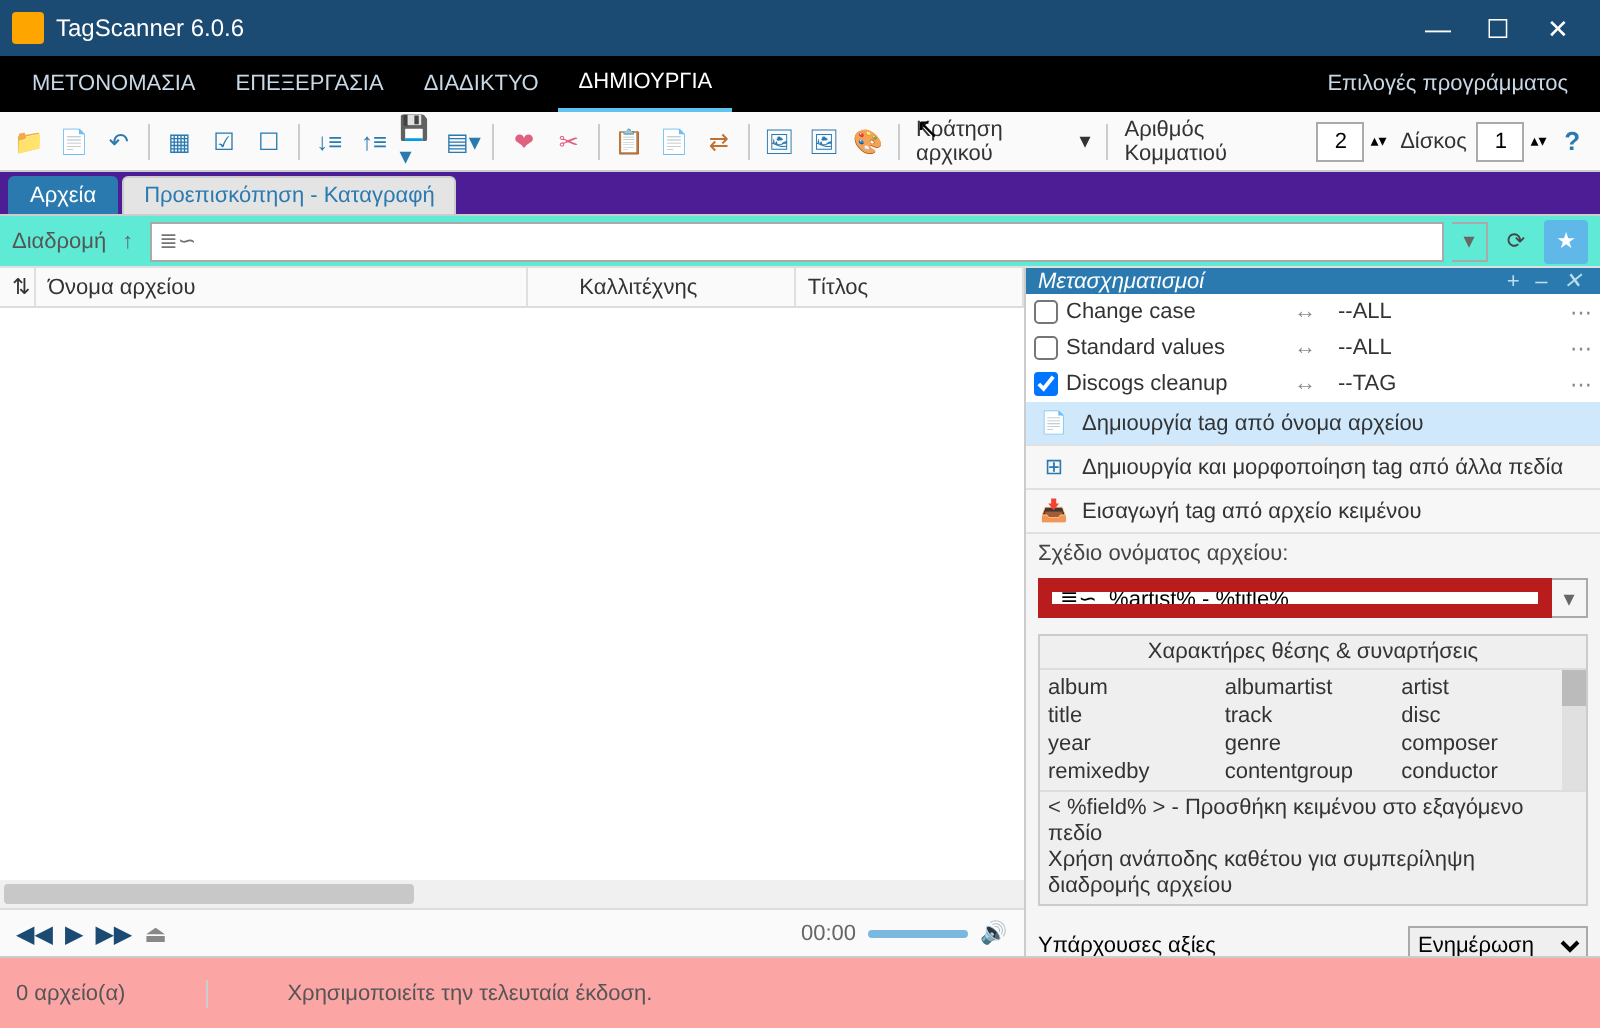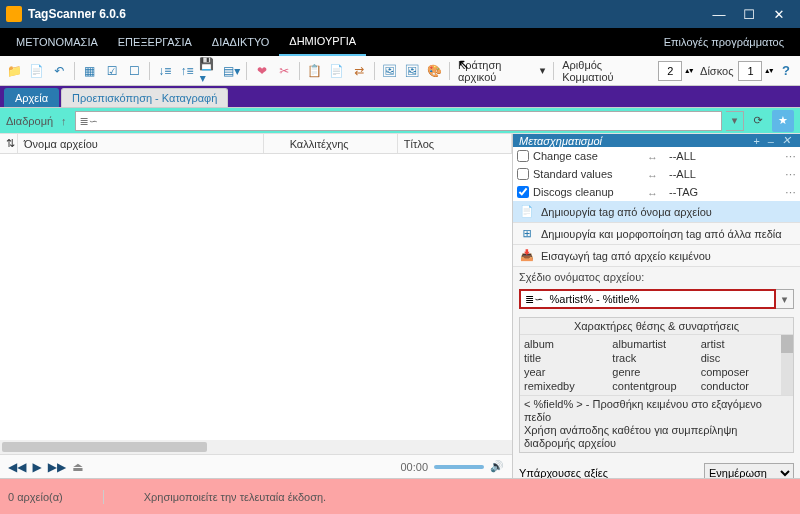--- a/index.html
+++ b/index.html
@@ -1,19 +1,19 @@
 <!DOCTYPE html>
 <html><head>
 <meta charset="utf-8">
 <style>
 * { box-sizing: border-box; margin: 0; padding: 0; font-family: "Segoe UI", Tahoma, sans-serif; font-size: 11px; }
 body { width: 800px; height: 514px; background: #f0f0f0; display: flex; flex-direction: column; overflow: hidden; }
 .titlebar { height: 28px; background: #1b4b73; color: #fff; display: flex; align-items: center; padding: 0 6px; }
 .titlebar .icon { width: 16px; height: 16px; background: #ffa500; margin-right: 6px; border-radius: 2px; }
-.titlebar .title { flex: 1; font-size: 12px; font-weight: bold; }
+.titlebar .title { flex: 1; font-size: 12px; }
 .titlebar .winbtn { width: 30px; height: 20px; display: flex; align-items: center; justify-content: center; color: #fff; cursor: pointer; font-size: 13px; }
 .menubar { height: 28px; background: #000000; display: flex; align-items: center; padding: 0 6px; }
 .menubar .menuitem { color: #c8d8e6; padding: 0 10px; height: 100%; display: flex; align-items: center; cursor: pointer; font-size: 11px; }
 .menubar .menuitem.active { border-bottom: 2px solid #5fc5f0; color: #fff; }
 .menubar .spacer { flex: 1; }
 .toolbar { height: 30px; background: #fafafa; border-bottom: 1px solid #ccc; display: flex; align-items: center; padding: 0 4px; gap: 1px; }
 .tbtn { width: 22px; height: 22px; display: flex; align-items: center; justify-content: center; cursor: pointer; border: 1px solid transparent; border-radius: 2px; font-size: 12px; }
 .tsep { width: 1px; height: 18px; background: #ccc; margin: 0 3px; }
 .tdrop { display: flex; align-items: center; height: 22px; padding: 0 4px; cursor: pointer; font-size: 11px; color: #333; }
 .tinput { width: 24px; height: 20px; border: 1px solid #aaa; text-align: center; font-size: 11px; }
@@ -50,21 +50,21 @@
 .trow .tlbl { width: 110px; }
 .trow .arrow { width: 18px; color: #888; }
 .trow .tval { flex: 1; color: #333; }
 .trow .tmore { color: #888; cursor: pointer; }
 .actions { }
 .arow { height: 22px; display: flex; align-items: center; padding: 0 6px; gap: 6px; border-bottom: 1px solid #e0e0e0; cursor: pointer; font-size: 11px; color: #333; background: #f7f7f7; }
 .arow.sel { background: #cfe8fb; }
 .aicon { width: 16px; display: flex; justify-content: center; color: #2a7ab0; }
 .seclbl { padding: 4px 6px; color: #444; font-size: 11px; }
 .scheme { display: flex; padding: 2px 6px; }
-.scheme input { flex: 1; height: 20px; border: 2px solid #b91c1c; padding: 0 4px; font-size: 11px; }
+.scheme input { flex: 1; height: 20px; border: 7px solid #b91c1c; padding: 0 4px; font-size: 11px; }
 .scheme .sdrop { width: 18px; height: 20px; border: 1px solid #aaa; border-left: none; display: flex; align-items: center; justify-content: center; cursor: pointer; color: #666; }
 .vars { margin: 6px; border: 1px solid #ccc; background: #efefef; }
 .vars .vhead { text-align: center; padding: 2px; font-weight: normal; font-size: 11px; color: #333; border-bottom: 1px solid #ddd; }
 .vars .vbody { display: flex; padding: 2px 4px; height: 60px; overflow: hidden; position: relative; }
 .vars .vcol { flex: 1; font-size: 11px; color: #333; line-height: 14px; }
 .vars .vscroll { width: 12px; background: #e0e0e0; position: absolute; right: 0; top: 0; bottom: 0; }
 .vars .vscroll .vt { width: 100%; height: 30%; background: #bbb; }
 .vars .vfoot { padding: 2px 4px; font-size: 10px; color: #333; border-top: 1px solid #ddd; line-height: 13px; }
 .existing { display: flex; align-items: center; padding: 4px 6px; gap: 6px; margin-top: auto; }
 .existing select { flex: 0 0 90px; height: 20px; border: 1px solid #aaa; font-size: 11px; }

